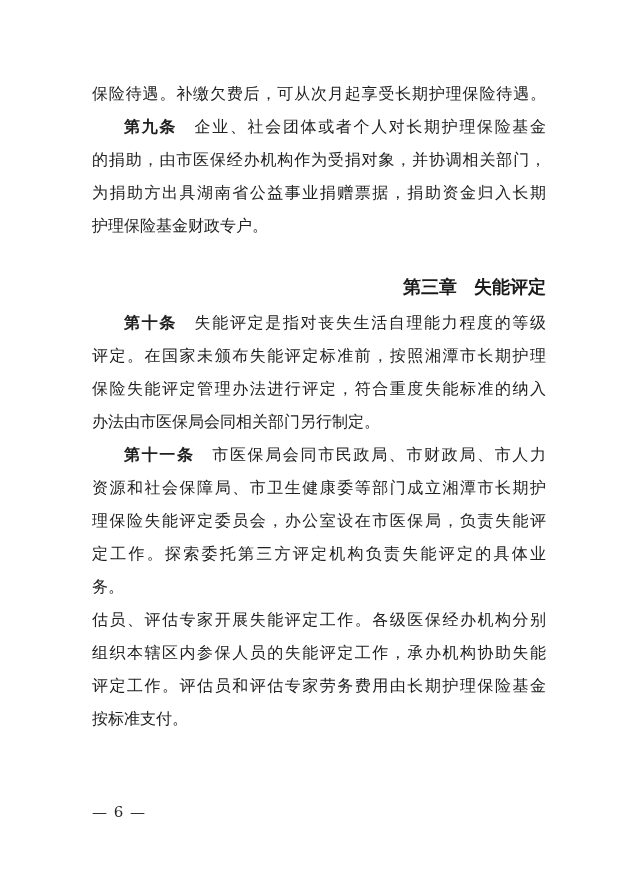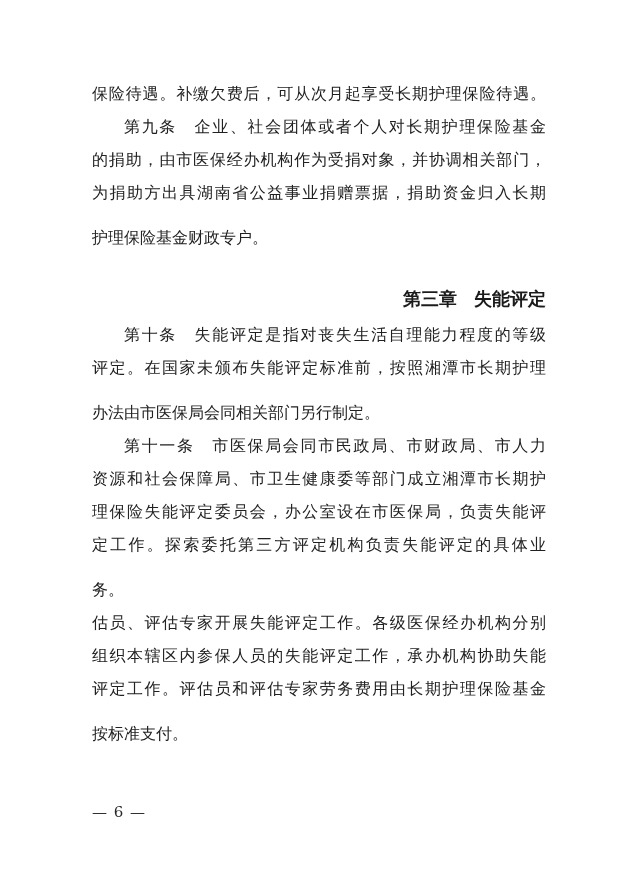--- a/index.html
+++ b/index.html
@@ -28,24 +28,23 @@
     height: 33px;
     text-align: justify;
     text-align-last: justify;
     text-justify: inter-character;
   }
   .line.indent {
     text-indent: 32px;
   }
   .line.end {
     text-align-last: left;
-    margin-top: 12px;
   }
   .line b {
-    font-weight: normal;
+    font-weight: bold;
     margin-top: 24px;
   }
   .heading {
     height: 33px;
     line-height: 33px;
     margin-top: 28px;
     margin-bottom: 3px;
     text-align: right;
     font-weight: bold;
     font-size: 18px;
@@ -72,20 +71,21 @@
 <div class="page">
   <div class="doc-body" id="doc-body">
       <div class="line"><span>保险待遇。补缴欠费后，可从次月起享受长期护理保险待遇。</span></div>
       <div class="line indent"><b>第九条</b><span>　企业、社会团体或者个人对长期护理保险基金</span></div>
       <div class="line"><span>的捐助，由市医保经办机构作为受捐对象，并协调相关部门，</span></div>
       <div class="line"><span>为捐助方出具湖南省公益事业捐赠票据，捐助资金归入长期</span></div>
       <div class="line end"><span>护理保险基金财政专户。</span></div>
       <div class="heading"><span>第三章</span><span class="gap"></span><span>失能评定</span></div>
       <div class="line indent"><b>第十条</b><span>　失能评定是指对丧失生活自理能力程度的等级</span></div>
       <div class="line"><span>评定。在国家未颁布失能评定标准前，按照湘潭市长期护理</span></div>
+      <div class="line"><span>保险失能评定管理办法进行评定，符合重度失能标准的纳入</span></div>
       <div class="line end"><span>办法由市医保局会同相关部门另行制定。</span></div>
       <div class="line indent"><b>第十一条</b><span>　市医保局会同市民政局、市财政局、市人力</span></div>
       <div class="line"><span>资源和社会保障局、市卫生健康委等部门成立湘潭市长期护</span></div>
       <div class="line"><span>理保险失能评定委员会，办公室设在市医保局，负责失能评</span></div>
       <div class="line"><span>定工作。探索委托第三方评定机构负责失能评定的具体业</span></div>
       <div class="line end"><span>务。</span></div>
       <div class="line"><span>估员、评估专家开展失能评定工作。各级医保经办机构分别</span></div>
       <div class="line"><span>组织本辖区内参保人员的失能评定工作，承办机构协助失能</span></div>
       <div class="line"><span>评定工作。评估员和评估专家劳务费用由长期护理保险基金</span></div>
       <div class="line end"><span>按标准支付。</span></div>

